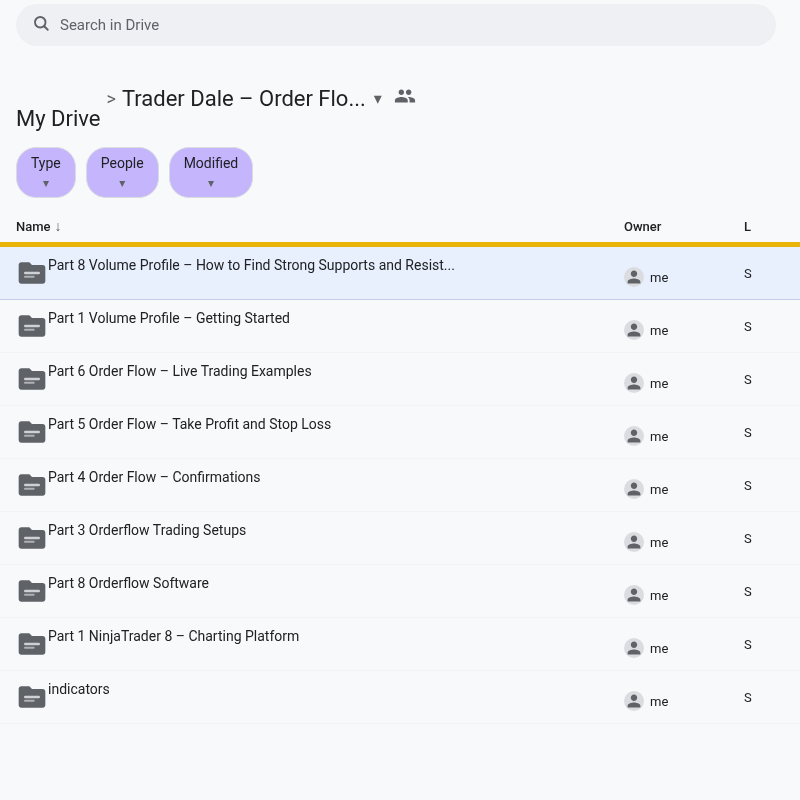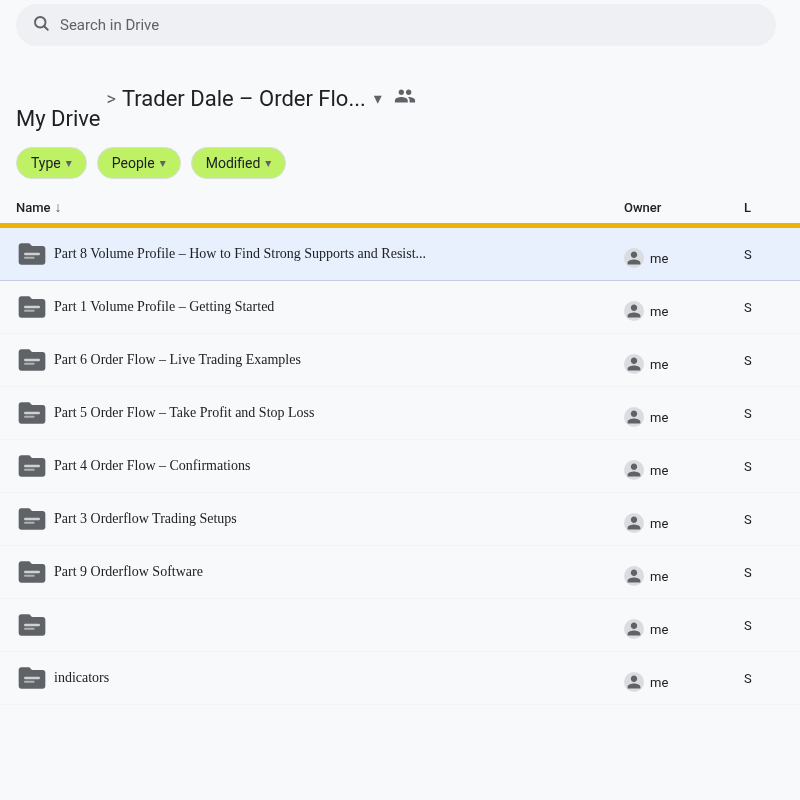--- a/index.html
+++ b/index.html
@@ -85,25 +85,26 @@
       gap: 10px;
     }
 
     .filter-btn {
       display: flex;
       align-items: center;
       gap: 5px;
       padding: 7px 14px;
       border: 1px solid #dadce0;
       border-radius: 20px;
-      background: #bef264;
+      background: #c4b5fd;
       font-size: 14px;
       color: #202124;
       cursor: pointer;
       font-family: inherit;
+      flex-direction: column;
     }
 
     .filter-btn .arrow {
       font-size: 12px;
       color: #5f6368;
     }
 
     .table-header {
       display: flex;
       align-items: center;
@@ -153,25 +154,23 @@
       transition: background 0.1s;
     }
 
     .file-row.selected {
       background: #e8f0fe;
       border-bottom: 1px solid #c5cae9;
     }
 
     .file-icon-area {
       display: flex;
-      align-items: center;
-      gap: 6px;
+      gap: 0;
       flex: 1;
       min-width: 0;
-      font-family: Liberation Serif, serif;
     }
 
     .folder-icon {
       width: 32px;
       height: 32px;
       display: flex;
       align-items: center;
       justify-content: center;
       flex-shrink: 0;
       position: relative;
@@ -399,41 +398,42 @@
     </div>
     <div class="file-row">
       <div class="file-icon-area">
         <div class="folder-icon">
           <svg viewBox="0 0 24 24" fill="none" xmlns="http://www.w3.org/2000/svg">
             <path d="M10 4H4C2.89 4 2 4.89 2 6v12c0 1.11.89 2 2 2h16c1.11 0 2-.89 2-2V8c0-1.11-.89-2-2-2h-8l-2-2z" fill="#5f6368"></path>
             <rect x="6" y="11" width="12" height="2" rx="1" fill="white" opacity="0.7"></rect>
             <rect x="6" y="14" width="8" height="1.5" rx="0.75" fill="white" opacity="0.5"></rect>
           </svg>
         </div>
-        <span class="file-name">Part 9 Orderflow Software</span>
-      </div>
-      <div class="owner-area">
-        <div class="owner-avatar">
-          <svg width="16" height="16" viewBox="0 0 24 24" fill="#5f6368">
-            <path d="M12 12c2.7 0 4.8-2.1 4.8-4.8S14.7 2.4 12 2.4 7.2 4.5 7.2 7.2 9.3 12 12 12zm0 2.4c-3.2 0-9.6 1.6-9.6 4.8v2.4h19.2v-2.4c0-3.2-6.4-4.8-9.6-4.8z"></path>
-          </svg>
-        </div>
-        <span>me</span>
-      </div>
-      <div class="last-col">S</div>
-    </div>
-    <div class="file-row">
-      <div class="file-icon-area">
-        <div class="folder-icon">
-          <svg viewBox="0 0 24 24" fill="none" xmlns="http://www.w3.org/2000/svg">
-            <path d="M10 4H4C2.89 4 2 4.89 2 6v12c0 1.11.89 2 2 2h16c1.11 0 2-.89 2-2V8c0-1.11-.89-2-2-2h-8l-2-2z" fill="#5f6368"></path>
-            <rect x="6" y="11" width="12" height="2" rx="1" fill="white" opacity="0.7"></rect>
-            <rect x="6" y="14" width="8" height="1.5" rx="0.75" fill="white" opacity="0.5"></rect>
-          </svg>
-        </div>
+        <span class="file-name">Part 8 Orderflow Software</span>
+      </div>
+      <div class="owner-area">
+        <div class="owner-avatar">
+          <svg width="16" height="16" viewBox="0 0 24 24" fill="#5f6368">
+            <path d="M12 12c2.7 0 4.8-2.1 4.8-4.8S14.7 2.4 12 2.4 7.2 4.5 7.2 7.2 9.3 12 12 12zm0 2.4c-3.2 0-9.6 1.6-9.6 4.8v2.4h19.2v-2.4c0-3.2-6.4-4.8-9.6-4.8z"></path>
+          </svg>
+        </div>
+        <span>me</span>
+      </div>
+      <div class="last-col">S</div>
+    </div>
+    <div class="file-row">
+      <div class="file-icon-area">
+        <div class="folder-icon">
+          <svg viewBox="0 0 24 24" fill="none" xmlns="http://www.w3.org/2000/svg">
+            <path d="M10 4H4C2.89 4 2 4.89 2 6v12c0 1.11.89 2 2 2h16c1.11 0 2-.89 2-2V8c0-1.11-.89-2-2-2h-8l-2-2z" fill="#5f6368"></path>
+            <rect x="6" y="11" width="12" height="2" rx="1" fill="white" opacity="0.7"></rect>
+            <rect x="6" y="14" width="8" height="1.5" rx="0.75" fill="white" opacity="0.5"></rect>
+          </svg>
+        </div>
+        <span class="file-name">Part 1 NinjaTrader 8 – Charting Platform</span>
       </div>
       <div class="owner-area">
         <div class="owner-avatar">
           <svg width="16" height="16" viewBox="0 0 24 24" fill="#5f6368">
             <path d="M12 12c2.7 0 4.8-2.1 4.8-4.8S14.7 2.4 12 2.4 7.2 4.5 7.2 7.2 9.3 12 12 12zm0 2.4c-3.2 0-9.6 1.6-9.6 4.8v2.4h19.2v-2.4c0-3.2-6.4-4.8-9.6-4.8z"></path>
           </svg>
         </div>
         <span>me</span>
       </div>
       <div class="last-col">S</div>

